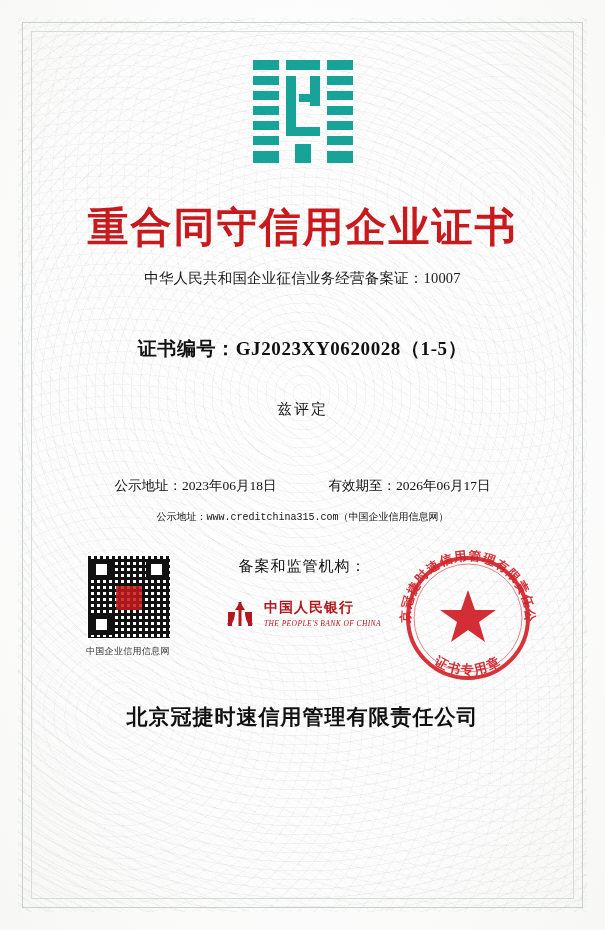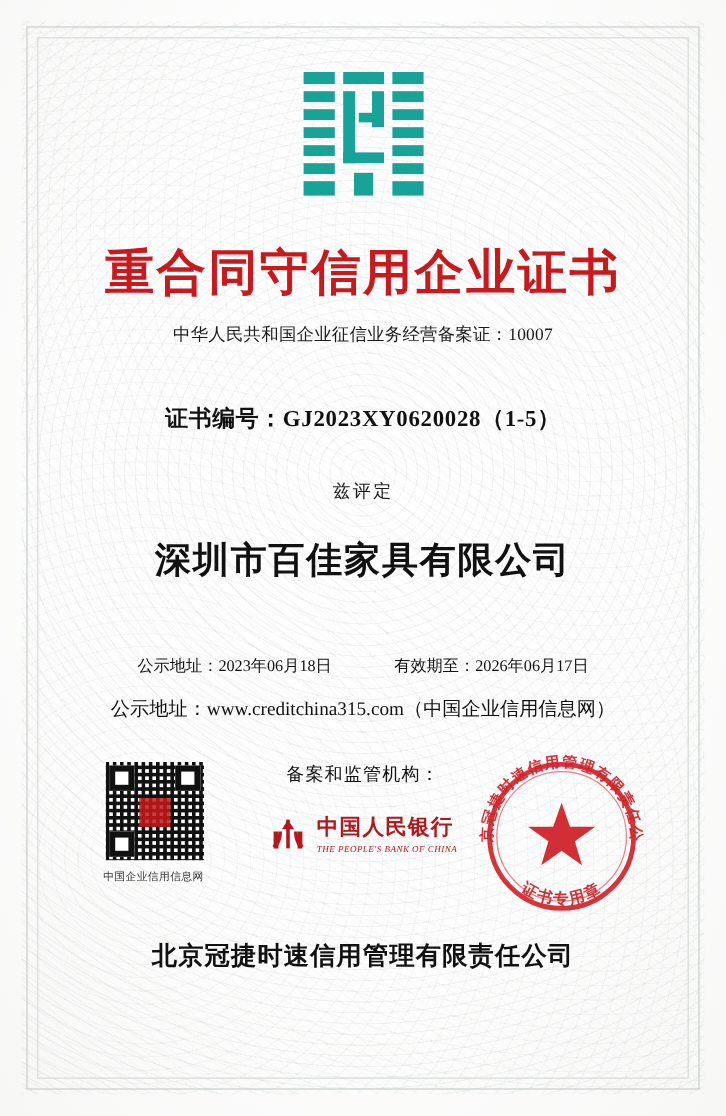--- a/index.html
+++ b/index.html
@@ -120,25 +120,26 @@
     margin-top: 58px;
     display: flex;
     gap: 52px;
     font-size: 13.5px;
     color: #111111;
     white-space: nowrap;
   }
 
   .publicity {
     margin-top: 14px;
-    font-size: 16px;
+    font-size: 10px;
     color: #111111;
     text-align: left;
     line-height: 1.75;
     white-space: nowrap;
+    font-family: Liberation Mono, monospace;
   }
   .publicity .u { color: #111111; }
 
   
   .bottom {
     position: relative;
     margin-top: 22px;
     width: 100%;
     height: 150px;
   }
@@ -208,21 +209,21 @@
   .bank-row {
     margin-top: 22px;
     display: flex;
     align-items: center;
     justify-content: center;
     gap: 8px;
   }
   .bank-logo { width: 32px; height: 32px; }
   .bank-names { text-align: left; }
   .bank-cn {
-    font-size: 18px;
+    font-size: 14px;
     font-weight: bold;
     color: #b3191c;
     letter-spacing: 1px;
     white-space: nowrap;
   }
   .bank-en {
     font-size: 7.5px;
     color: #b3191c;
     letter-spacing: 0.4px;
     white-space: nowrap;
@@ -285,21 +286,20 @@
       </g>
     </svg>
 
     <div class="main-title">重合同守信用企业证书</div>
     <div class="record-line">中华人民共和国企业征信业务经营备案证：10007</div>
 
     <div class="cert-no">证书编号：GJ2023XY0620028（1-5）</div>
 
     <div class="hereby">兹评定</div>
 
-    <div class="company">深圳市百佳家具有限公司</div>
 
 
     <div class="dates">
       <span>公示地址：2023年06月18日</span>
       <span>有效期至：2026年06月17日</span>
     </div>
 
     <div class="publicity">
       <div class="u">公示地址：www.creditchina315.com（中国企业信用信息网）</div>
     </div>

